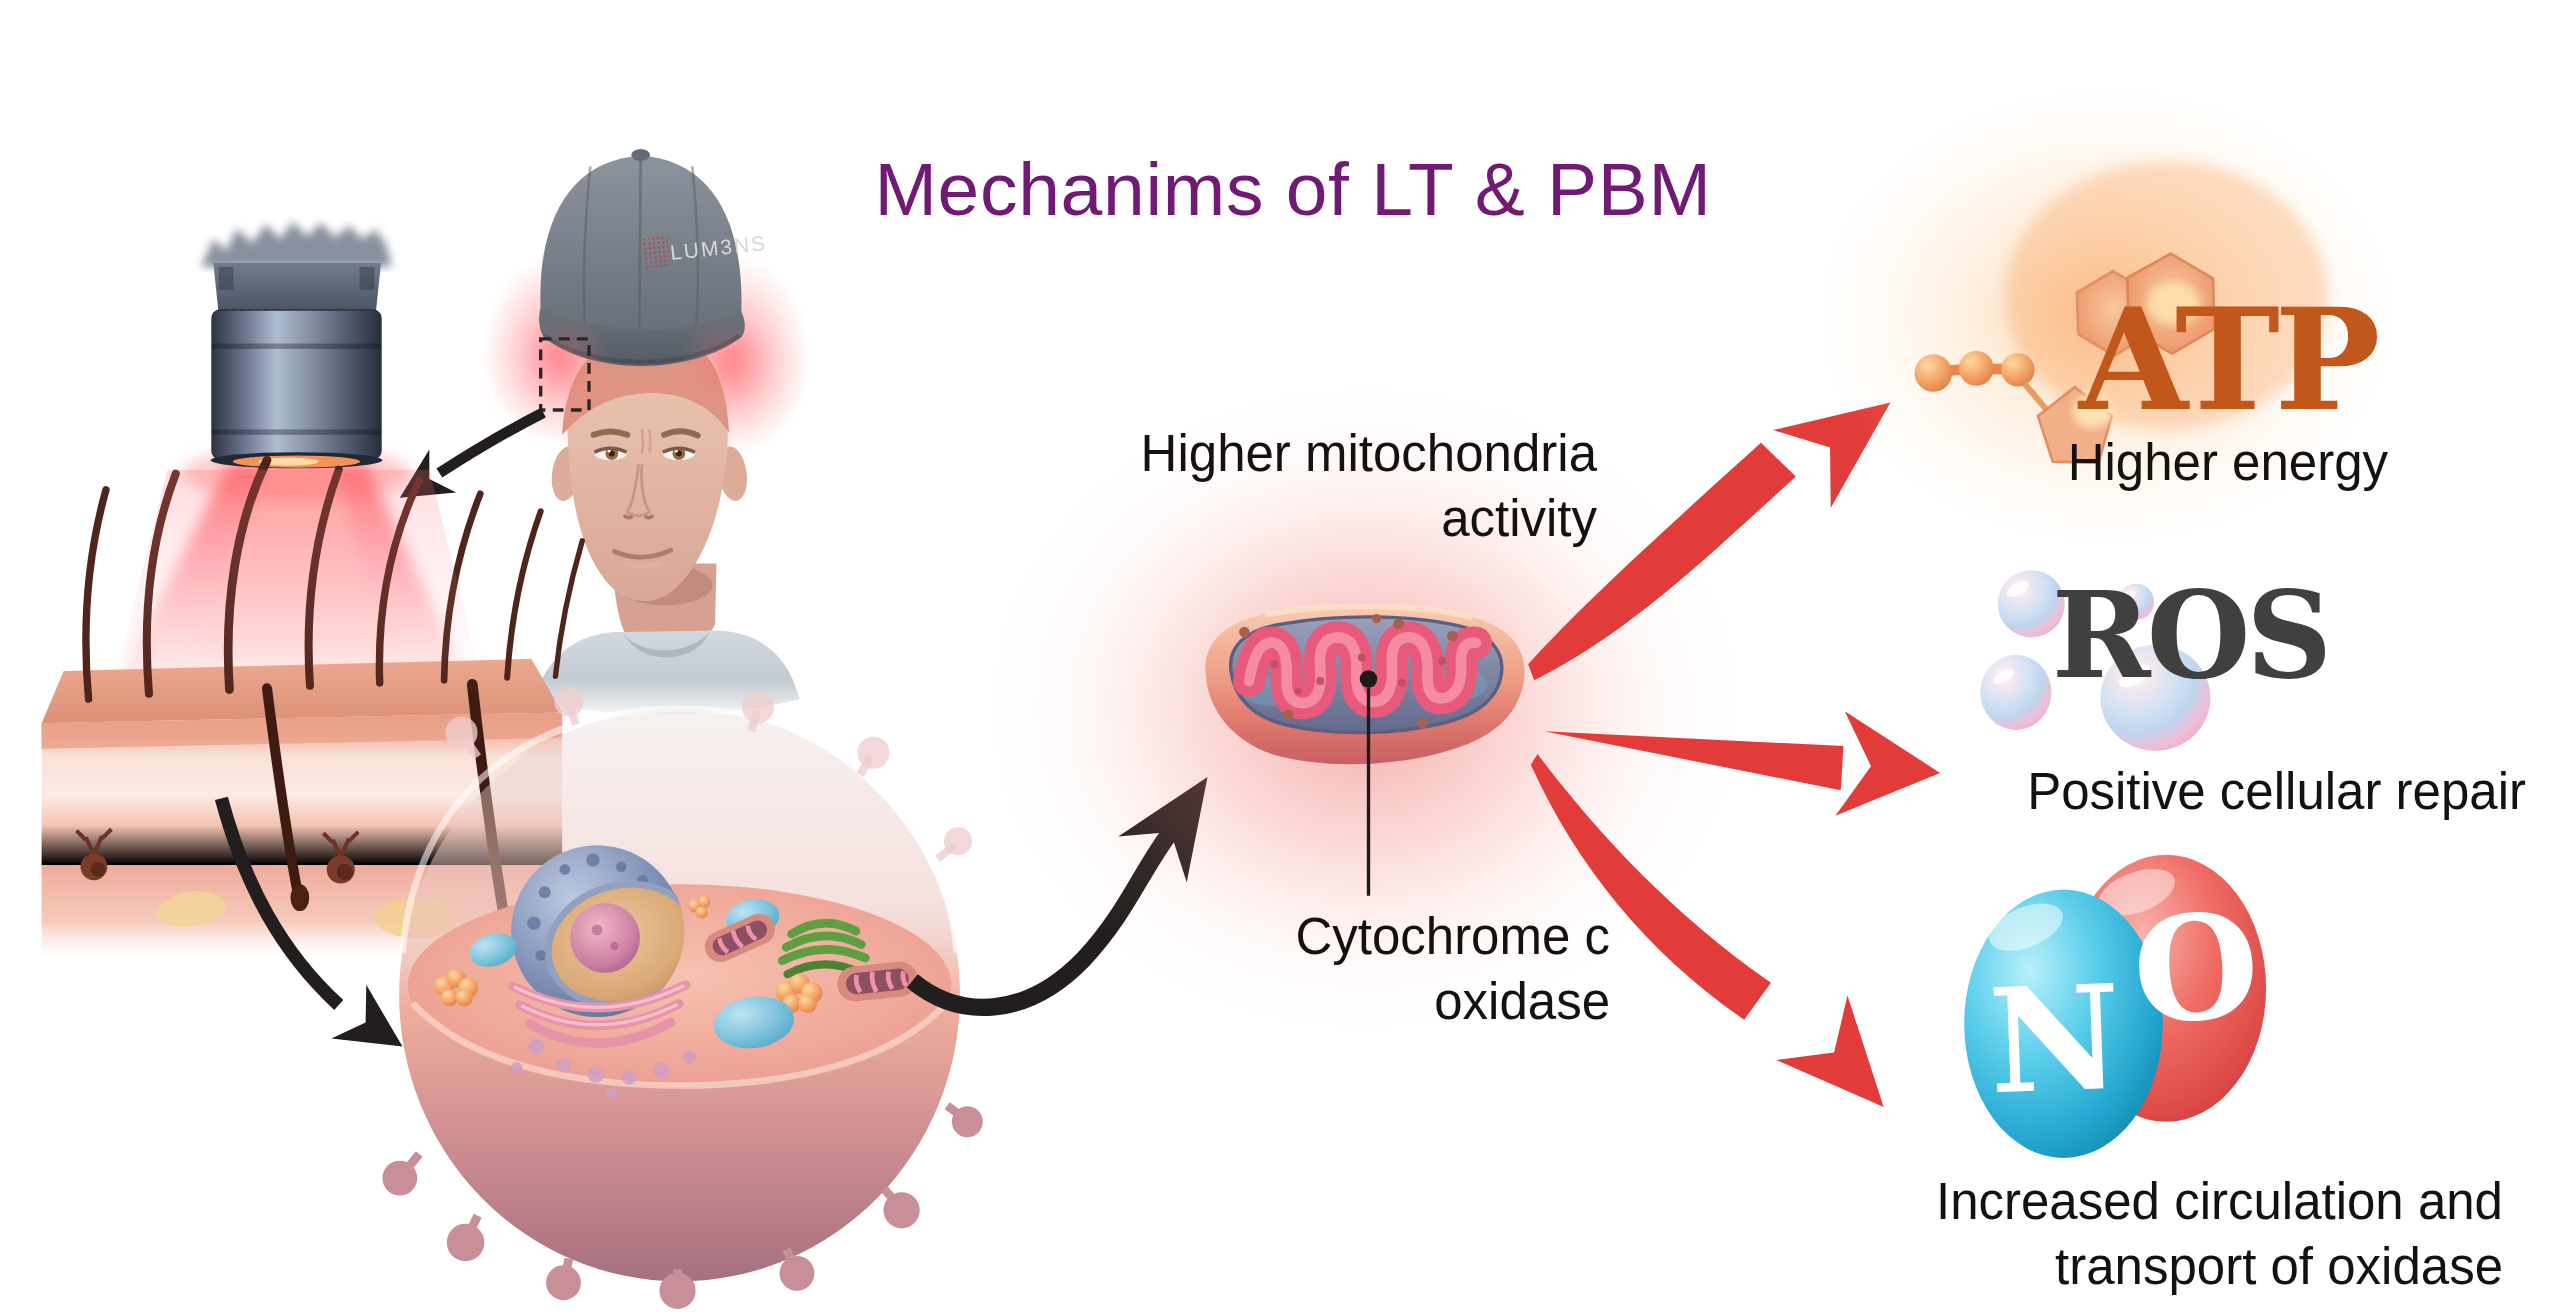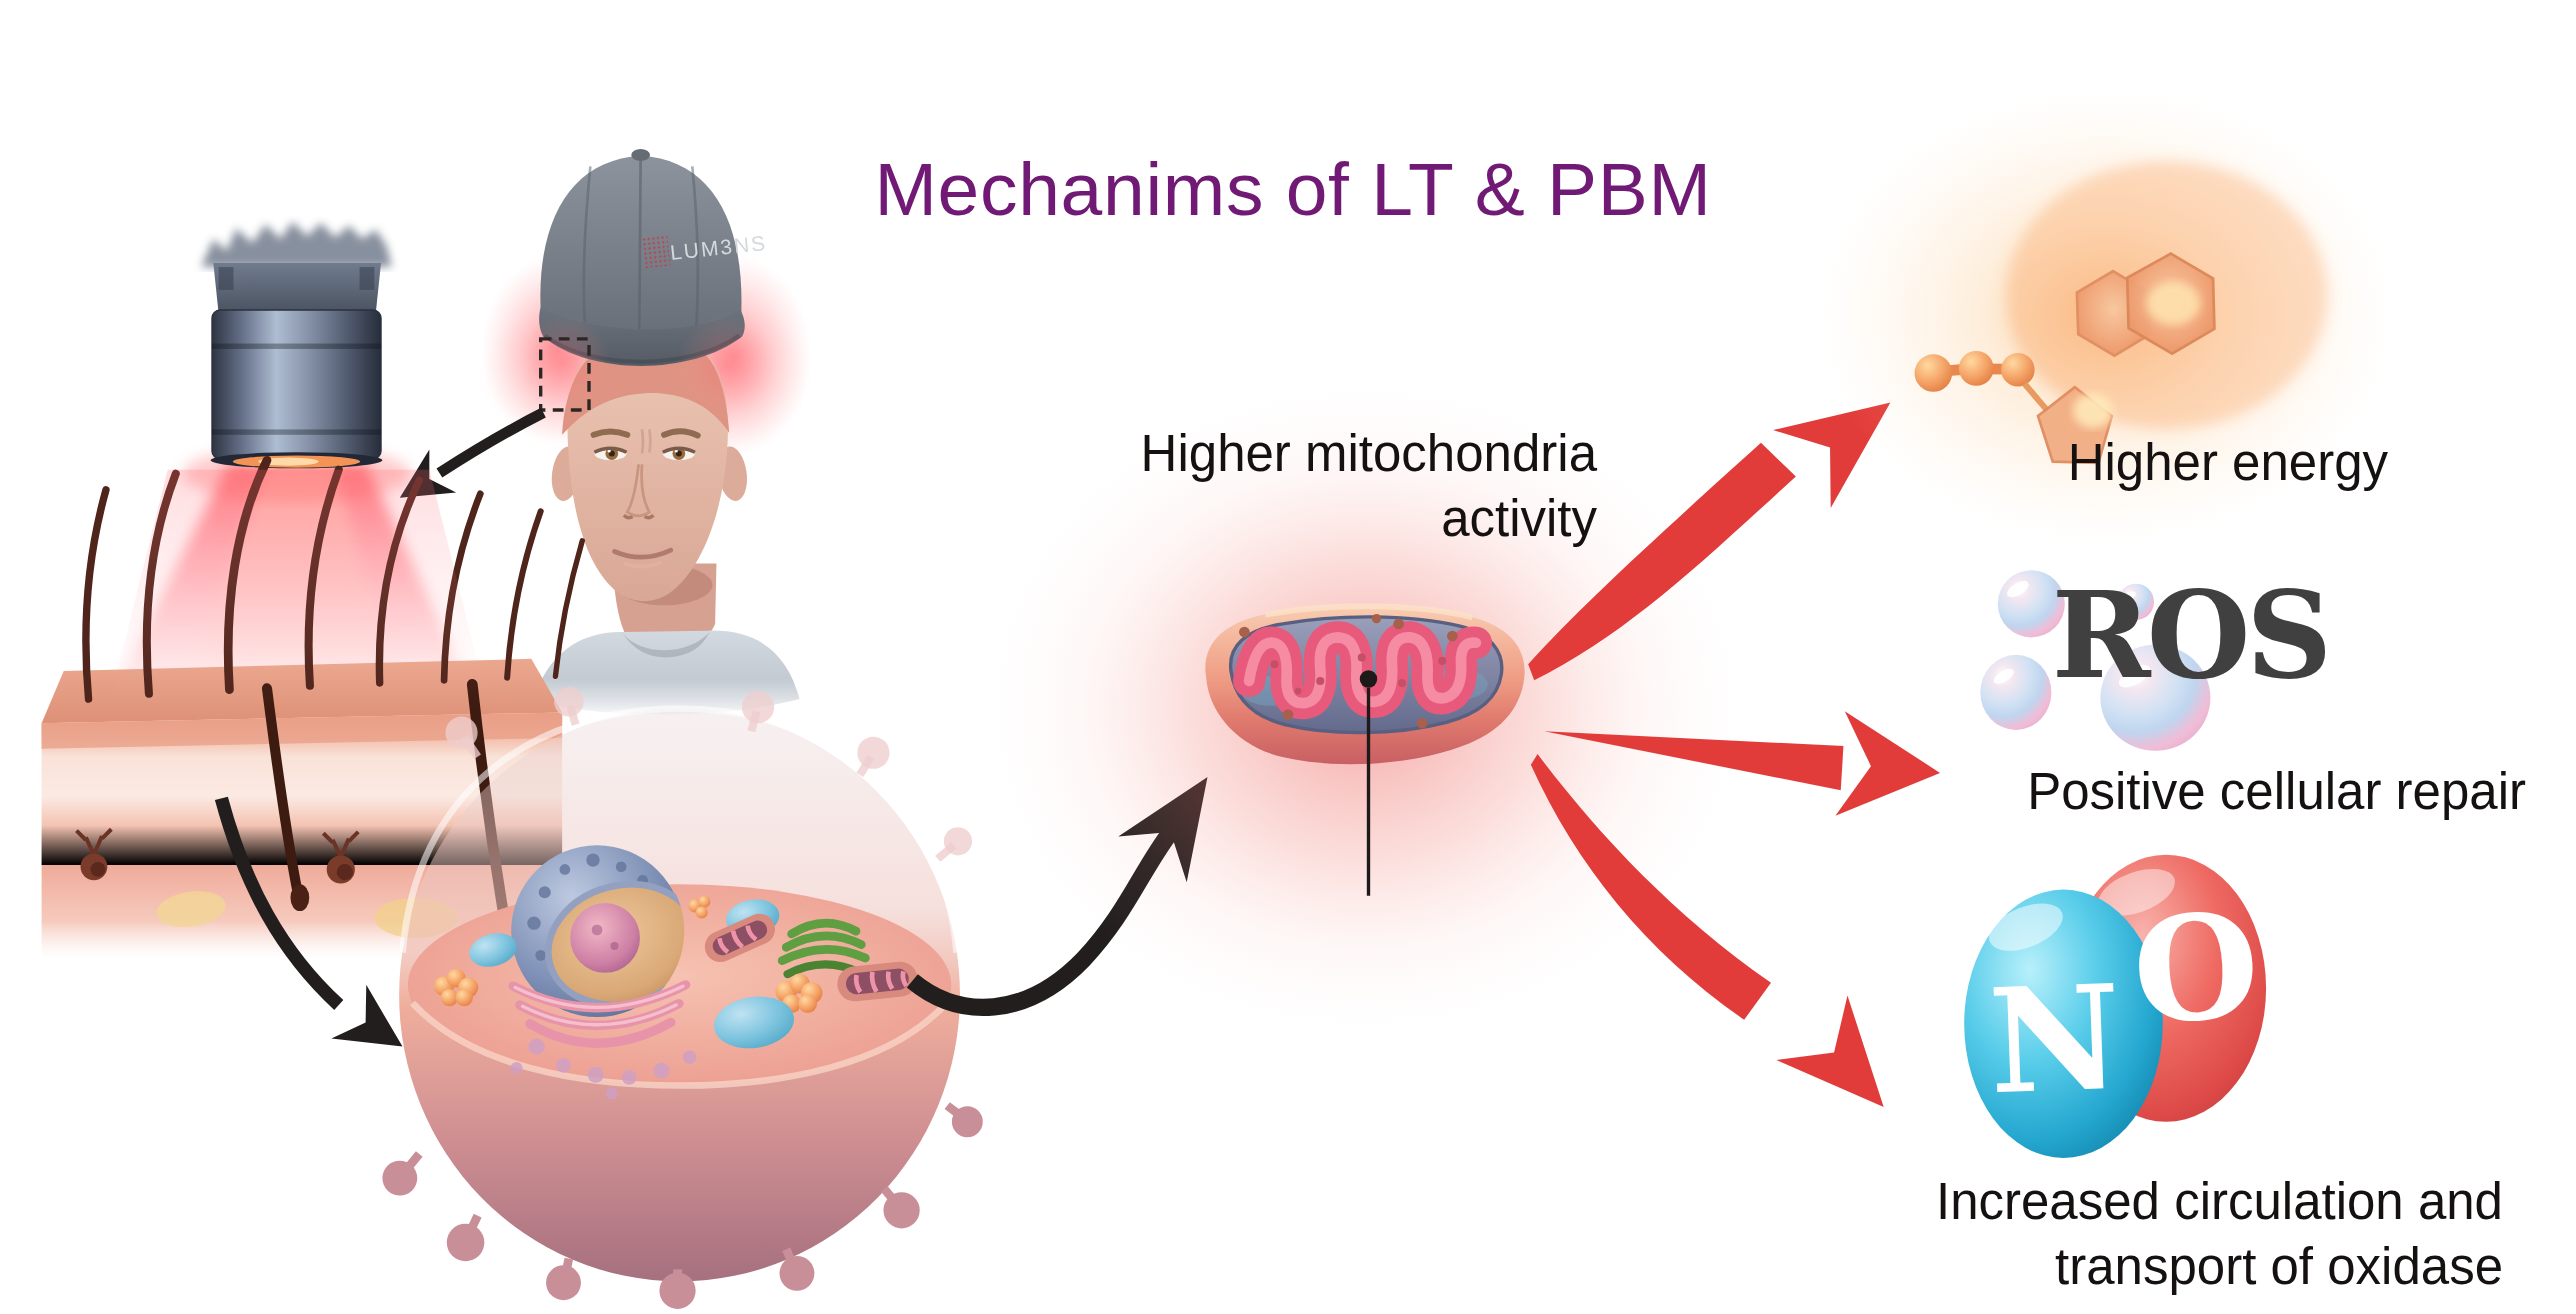--- a/index.html
+++ b/index.html
@@ -497,20 +497,22 @@
 <g>
   <ellipse cx="3229" cy="1473" rx="149" ry="199" fill="url(#oGrad)"></ellipse>
   <ellipse cx="3185" cy="1330" rx="60" ry="30" transform="rotate(-20 3185 1330)" fill="rgba(255,255,255,0.45)"></ellipse>
   <ellipse cx="3076" cy="1526" rx="148" ry="200" fill="url(#nGrad)"></ellipse>
   <ellipse cx="3020" cy="1382" rx="58" ry="30" transform="rotate(-22 3020 1382)" fill="rgba(255,255,255,0.5)"></ellipse>
 </g>
 </svg>
 
 <div class="t title">Mechanims of LT &amp; PBM</div>
 <div class="t lbl lbl-activity">Higher mitochondria activity</div>
+<div class="t lbl lbl-enzyme">Cytochrome c oxidase</div>
+<div class="t molword atpword">ATP</div>
 <div class="t lbl lbl-atp">Higher energy</div>
 <div class="t molword rosword">ROS</div>
 <div class="t lbl lbl-ros">Positive cellular repair</div>
 <div class="t molword atom atom-n">N</div>
 <div class="t molword atom atom-o">O</div>
 <div class="t lbl lbl-no">Increased circulation and transport of oxidase</div>
 <div class="capdots"></div>
 <div class="t caplogo">LUM3NS</div>
 
 </div>

